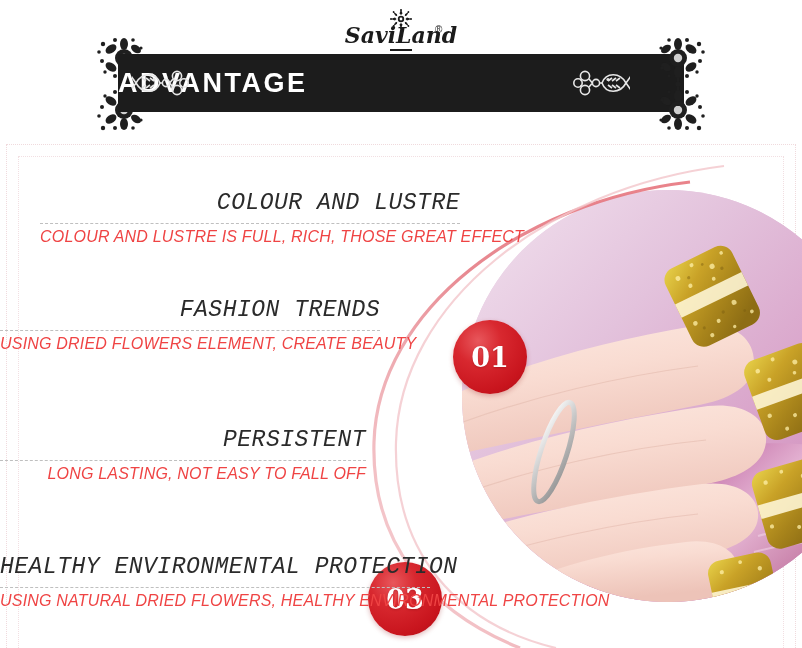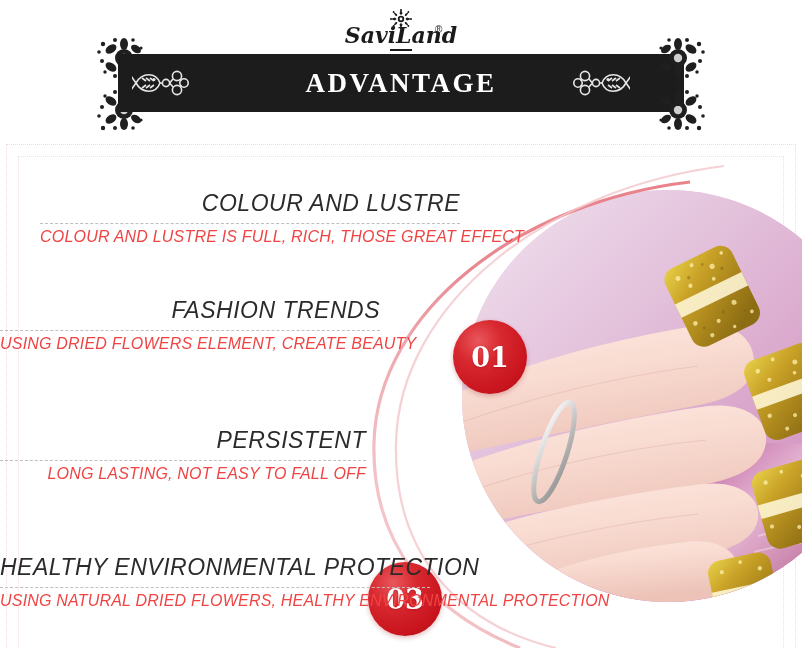--- a/index.html
+++ b/index.html
@@ -42,24 +42,24 @@
 
   .banner-wrap{
     position:absolute;left:62px;top:32px;width:678px;height:104px;
   }
   .banner-bar{
     position:absolute;left:56px;top:22px;width:566px;height:58px;
     background:#1c1c1c;
   }
   .banner-title{
     position:absolute;left:0;top:0;width:566px;height:58px;
-    line-height:58px;text-align:center;
+    line-height:58px;text-align:left;
     color:#ffffff;font-size:27px;font-weight:700;
     letter-spacing:2.5px;
-    font-family:Liberation Serif, serif;
+    font-family:Liberation Sans, sans-serif;
   }
   .orn{position:absolute;top:22px;width:58px;height:58px;}
   .orn-left{left:70px;}
   .orn-right{left:510px;}
 
   .corner{position:absolute;width:62px;height:104px;}
   .corner-left{left:22px;top:0;}
   .corner-right{left:594px;top:0;transform:scaleX(-1);}
 
   
@@ -97,21 +97,21 @@
   .feature{
     position:absolute;
   }
   .f-text{
     position:absolute;right:0;top:0;text-align:right;white-space:nowrap;
   }
   .f-title{
     font-style:italic;font-weight:400;
     font-size:23px;color:#2b2b2b;
     letter-spacing:0.5px;
-    font-family:Liberation Sans, sans-serif;
+    font-family:Liberation Mono, monospace;
     line-height:26px;
   }
   .f-rule{
     height:0;border-top:1px dashed #bfbfbf;
     margin:7px 0 5px 0;
   }
   .f-sub{
     font-style:italic;font-weight:400;
     font-size:16px;color:#ef4444;
     letter-spacing:0.2px;

